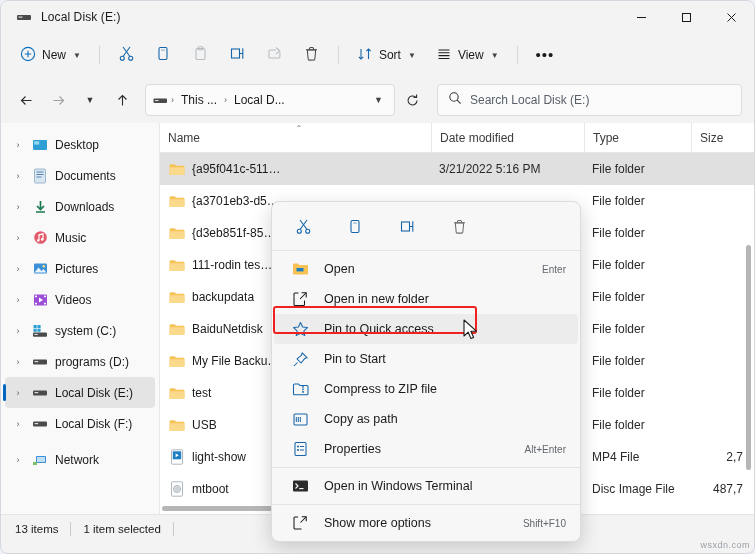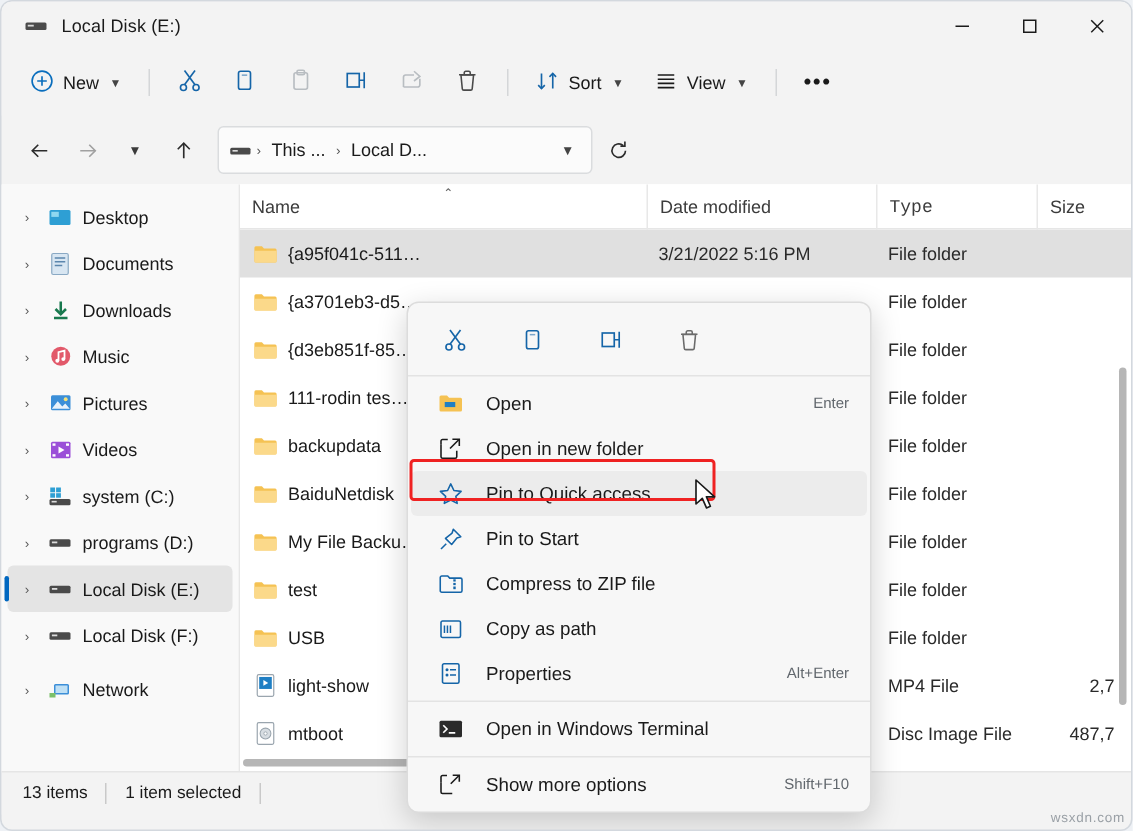--- a/index.html
+++ b/index.html
@@ -100,21 +100,21 @@
               border-left: 1px solid #e7e7e7; }
   .colheader {
     height: 30px; display: flex; align-items: center;
     border-bottom: 1px solid #e6e6e6; font-size: 12px; color: #3c3c3c;
     background: #fff;
   }
   .col { padding: 0 8px; height: 30px; display: flex; align-items: center; position: relative; }
   .col + .col { border-left: 1px solid #e8e8e8; }
   .col-name { width: 271px; }
   .col-date { width: 153px; }
-  .col-type { width: 107px; font-family: Liberation Mono, monospace; }
+  .col-type { width: 107px; }
   .col-size { width: 60px; }
   .sortmark { position: absolute; left: 50%; top: 1px; font-size: 8px; color: #666; }
 
   .rows { flex: 1; overflow: hidden; position: relative; }
   .row { height: 32px; display: flex; align-items: center; font-size: 12px; color: #1a1a1a; }
   .row.selected { background: #e0e0e0; }
   .cell { padding: 0 8px; display: flex; align-items: center; gap: 7px; overflow: hidden; white-space: nowrap; }
   .cell-name { width: 271px; }
   .cell-date { width: 153px; color: #2a2a2a; }
   .cell-type { width: 107px; color: #2a2a2a; }
@@ -337,20 +337,29 @@
       <span class="crumb-dd">▼</span>
     </div>
 
     <div class="refresh">
       <svg width="15" height="15" viewBox="0 0 15 15">
         <path d="M12 7.5 A4.5 4.5 0 1 1 10.4 4" fill="none" stroke="#2b2b2b" stroke-width="1.1"></path>
         <path d="M11.6 1.4 L11.6 4.4 L8.6 4.4" fill="none" stroke="#2b2b2b" stroke-width="1.1"></path>
       </svg>
     </div>
 
+    <div class="searchbox">
+      <span>
+        <svg width="14" height="14" viewBox="0 0 14 14">
+          <circle cx="6" cy="6" r="4.2" fill="none" stroke="#3c3c3c" stroke-width="1.1"></circle>
+          <line x1="9.2" y1="9.2" x2="12.6" y2="12.6" stroke="#3c3c3c" stroke-width="1.1"></line>
+        </svg>
+      </span>
+      <input type="text" value="" placeholder="Search Local Disk (E:)" style="">
+    </div>
   </div>
 
   <div class="body">
 
     <div class="sidebar">
 
       <div class="nav-item">
         <span class="nav-exp">›</span>
         <span class="nav-ico">
           <svg width="16" height="14" viewBox="0 0 16 14">

